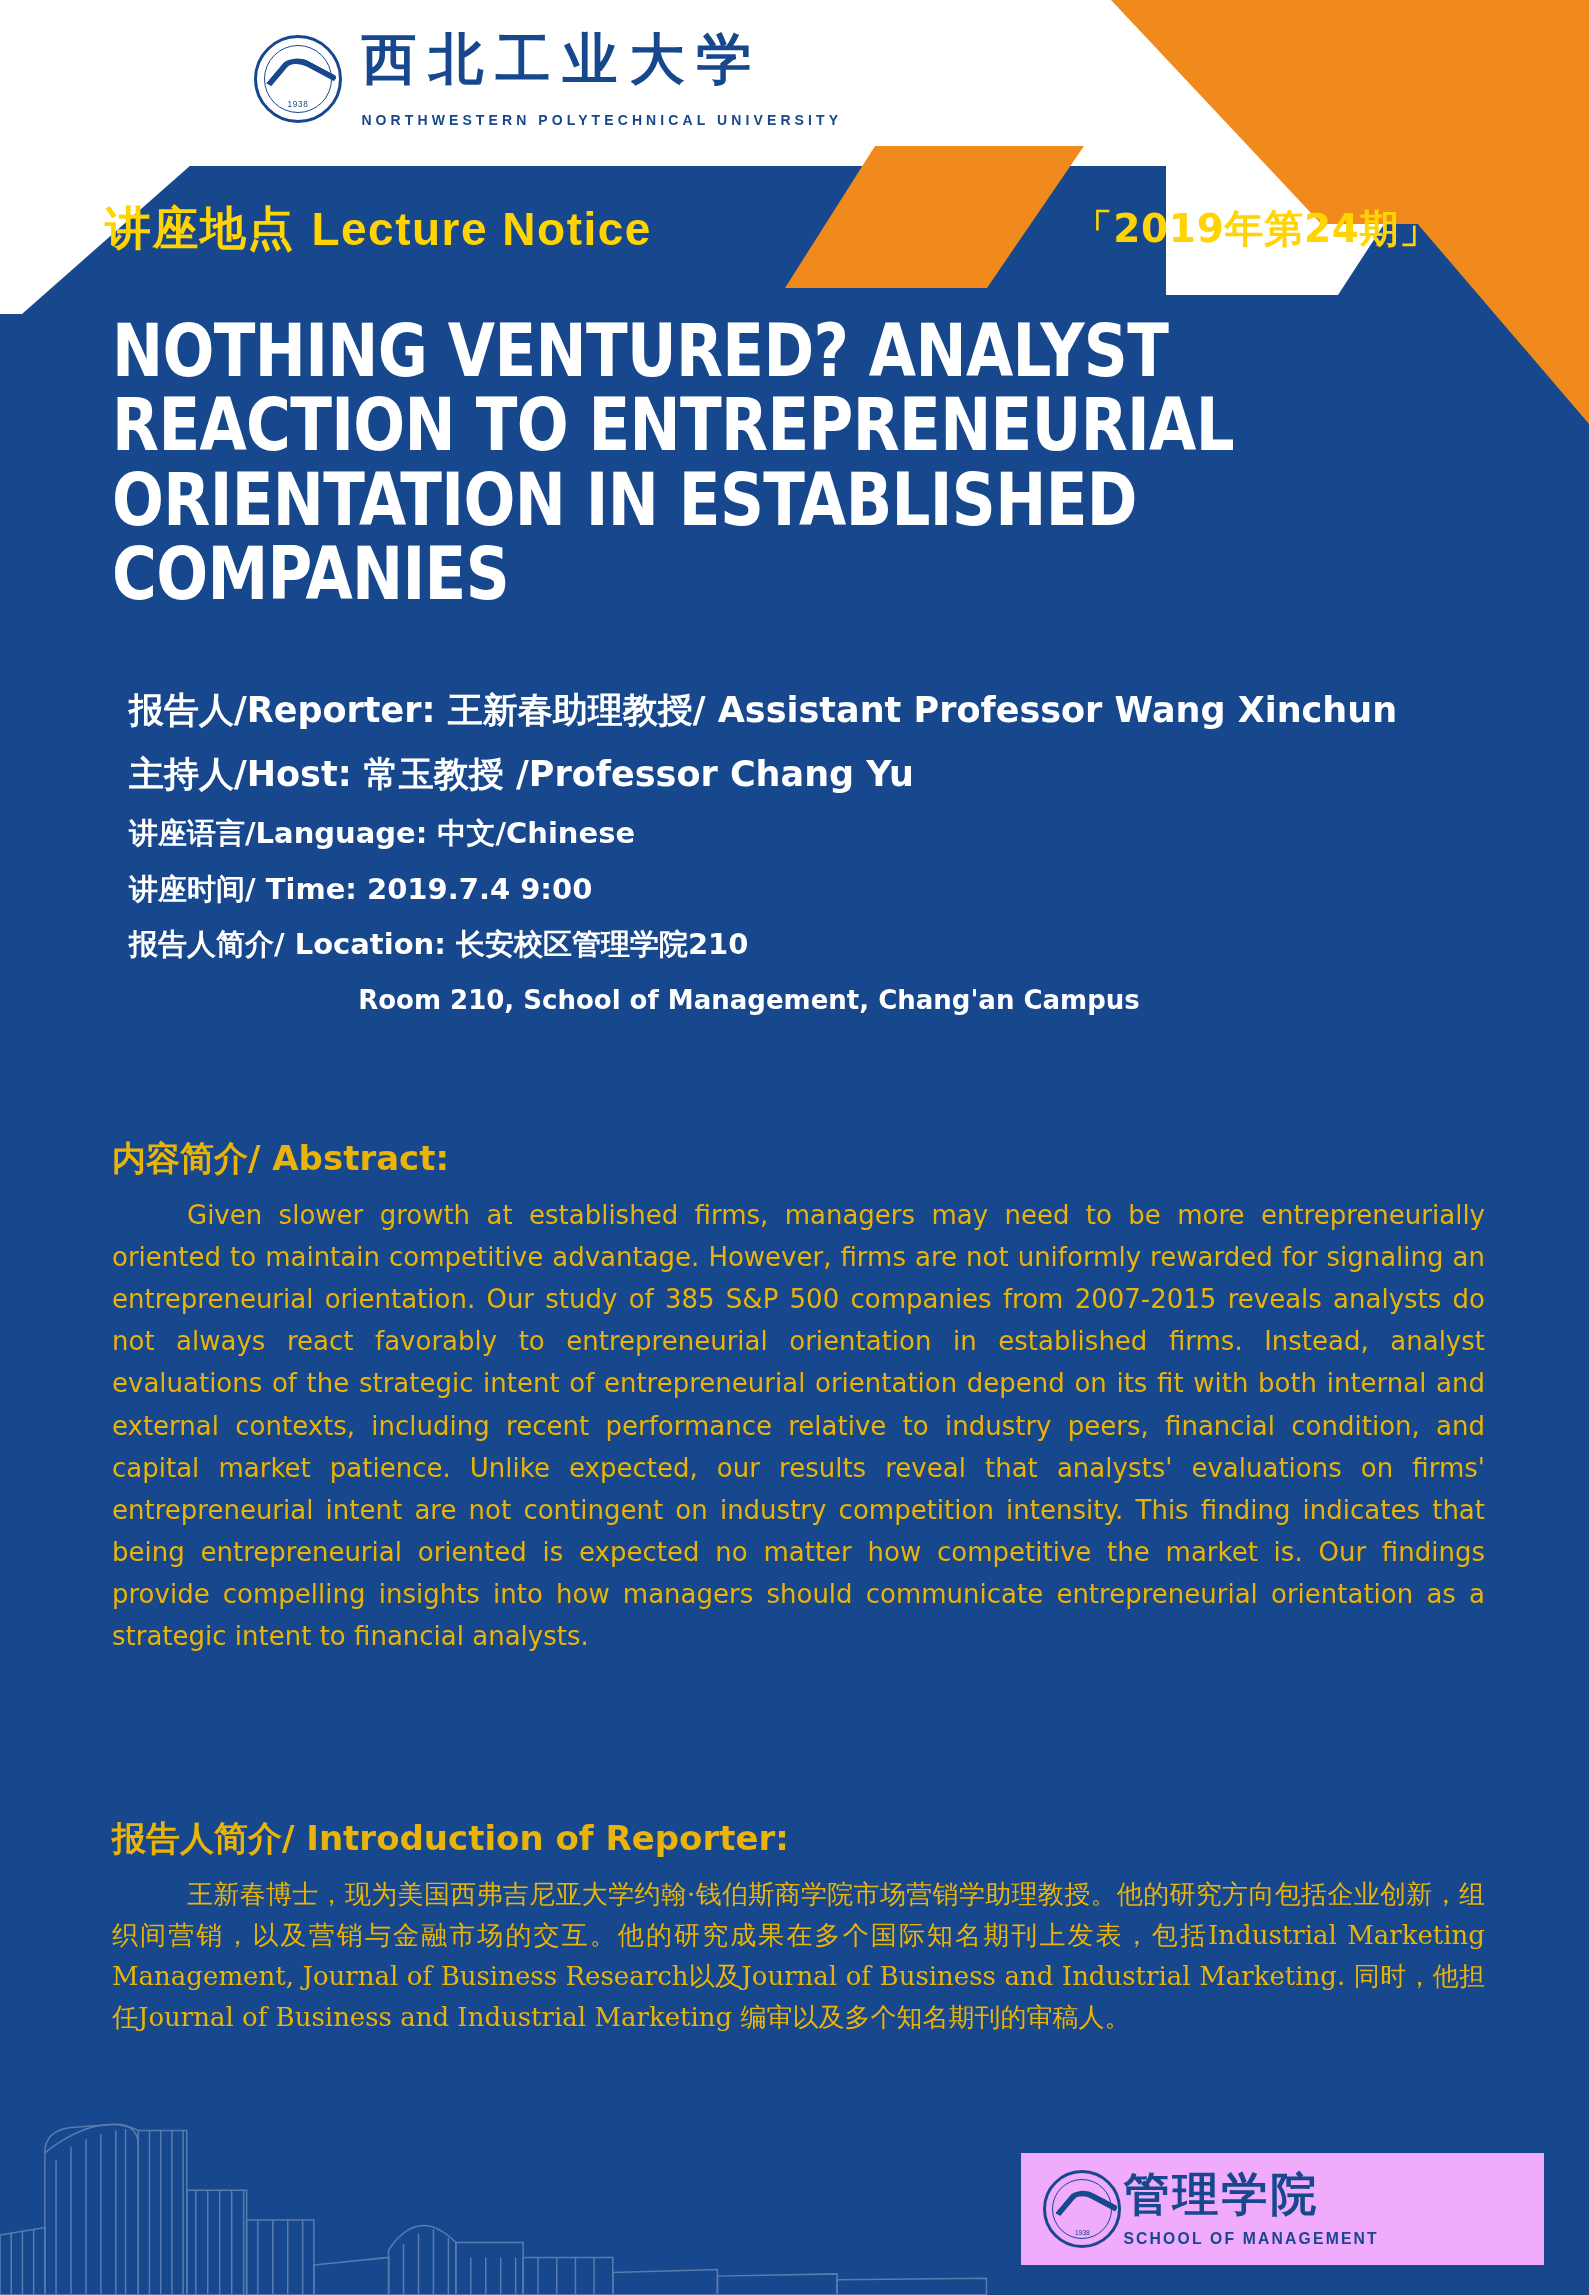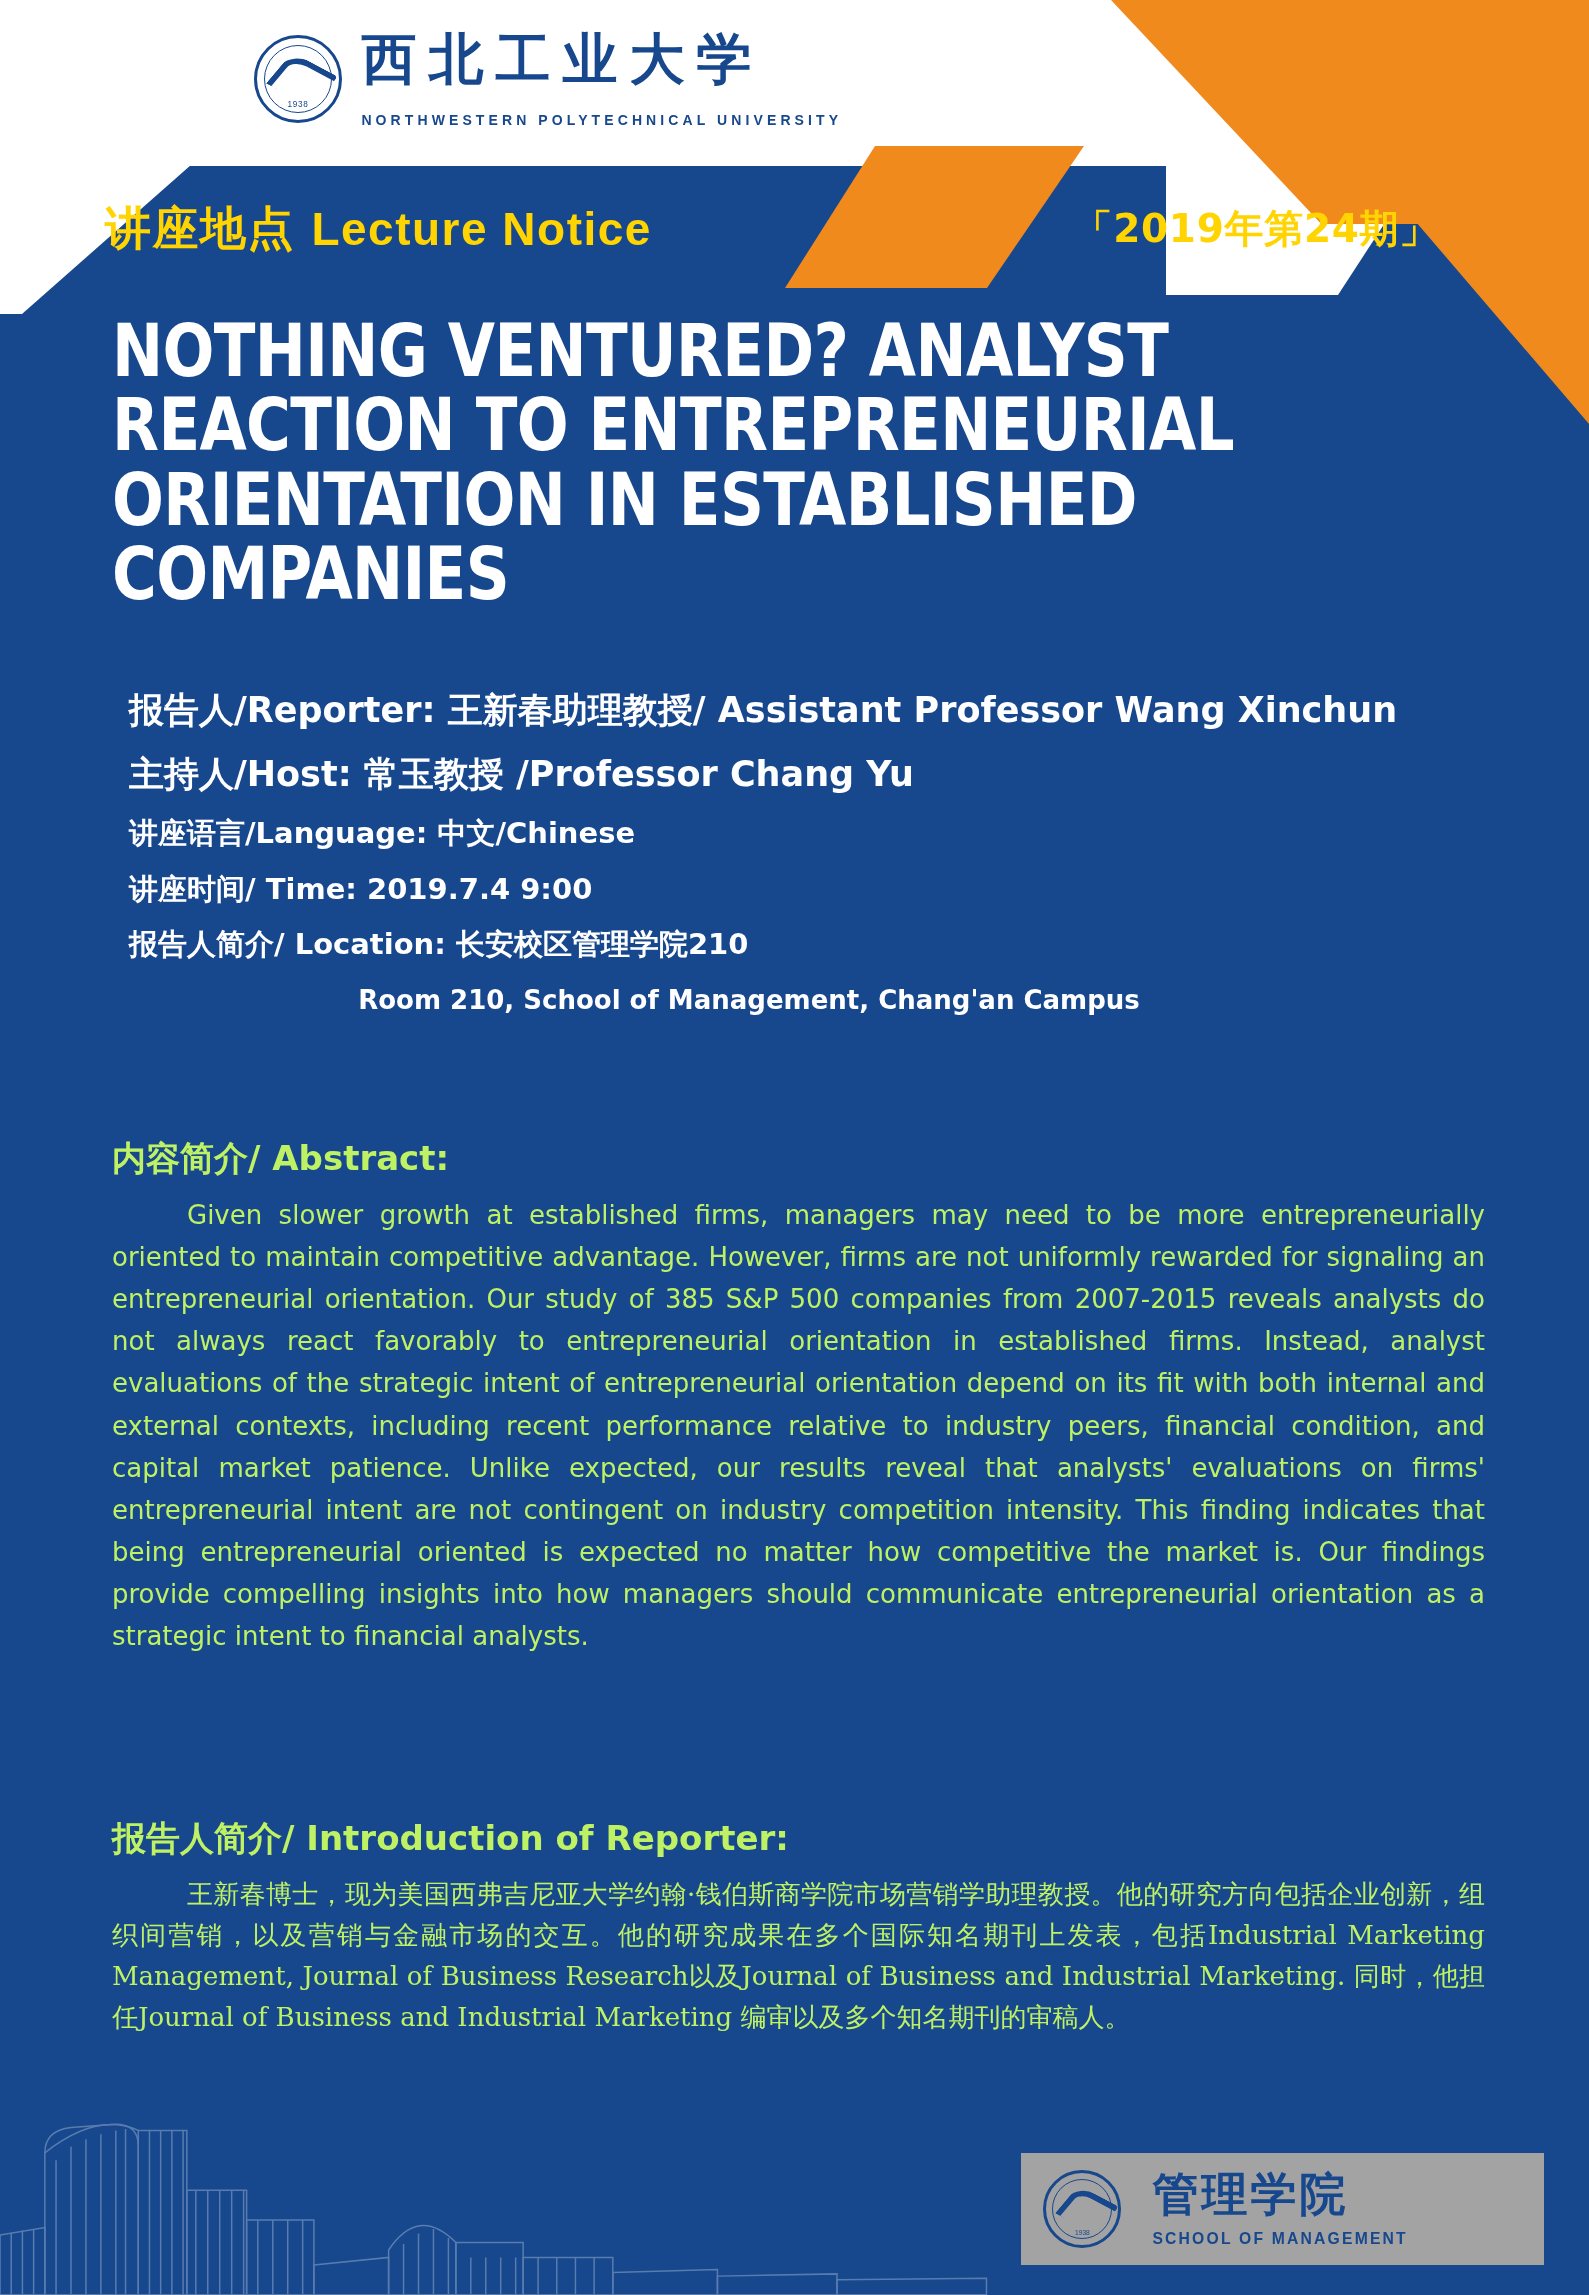--- a/index.html
+++ b/index.html
@@ -214,21 +214,21 @@
     padding-right: 135px;
     font-family: "DejaVu Sans", sans-serif;
   }
 
   
   .section {
     position: absolute;
     left: 112px;
     width: 1373px;
     z-index: 7;
-    color: #bef264;
+    color: #eab308;
   }
   .sec-head {
     font-family: "DejaVu Sans", sans-serif;
     font-size: 34px;
     font-weight: bold;
     margin-bottom: 12px;
   }
   .abstract { top: 1136px; }
   .abstract .body {
     font-family: "DejaVu Sans", sans-serif;
@@ -258,27 +258,27 @@
     opacity: 0.55;
   }
 
   
   .som {
     position: absolute;
     right: 45px;
     bottom: 30px;
     width: 523px;
     height: 112px;
-    background: #a3a3a3;
+    background: #f0abfc;
     z-index: 8;
     display: flex;
     align-items: center;
     padding-left: 22.4px;
     box-sizing: border-box;
-    gap: 31px;
+    gap: 2px;
   }
   .som-seal {
     width: 78px;
     height: 78px;
     border-radius: 50%;
     border: 3px solid #17478c;
     position: relative;
     box-sizing: border-box;
   }
   .som-seal::before {

